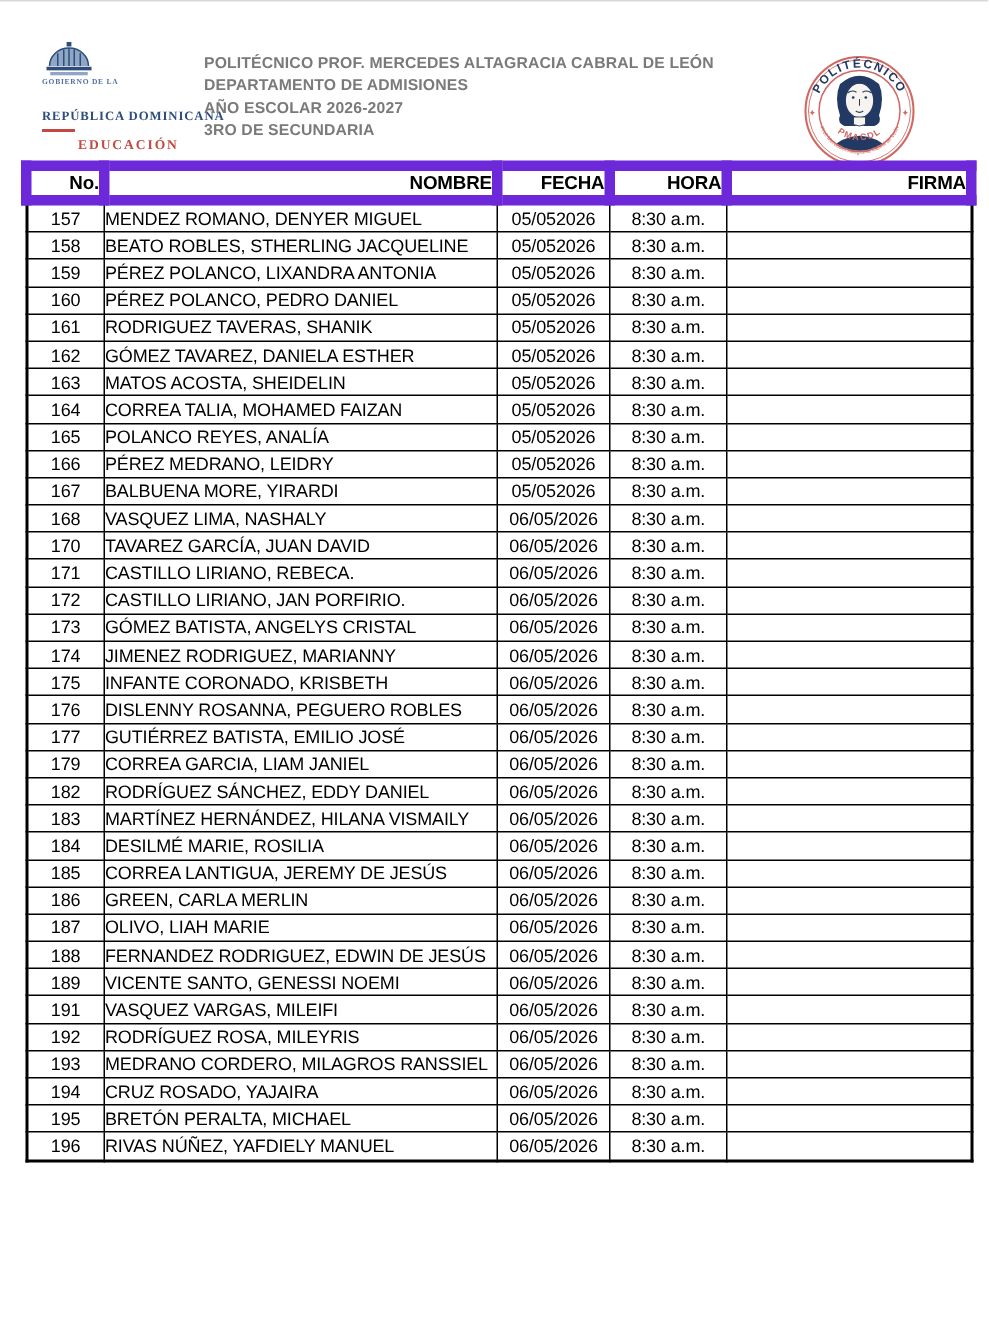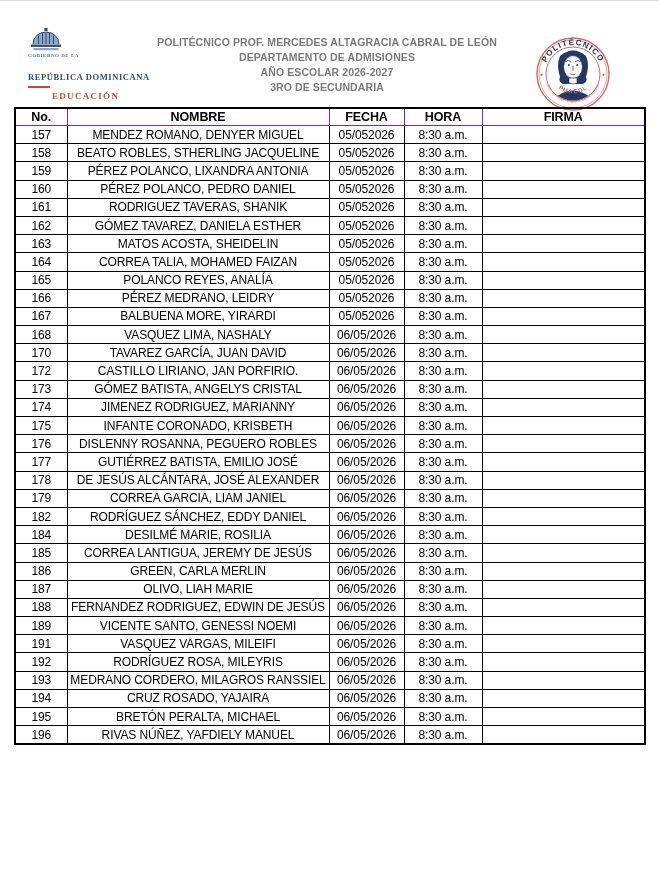--- a/index.html
+++ b/index.html
@@ -28,43 +28,43 @@
   }
   .gov-rule{
     width:22px;height:2px;background:#c24a42;margin:4px 0 3px 0;
   }
   .gov-edu{
     font-size:9px;letter-spacing:1.3px;color:#c24a42;font-weight:bold;
     font-family:"Liberation Serif", serif;
     margin-left:24px;
   }
   #doc-titles{
-    position:absolute;left:112px;top:35px;width:430px;text-align:center;
+    position:absolute;left:136px;top:35px;width:430px;
     color:#7a7a7a;font-weight:bold;font-size:10.5px;line-height:15px;
     letter-spacing:0.1px;
   }
   #seal{position:absolute;left:531px;top:32px;}
   
   #roster{
     position:absolute;left:14px;top:107px;width:630px;
     border-collapse:collapse;table-layout:fixed;
     border:2px solid #000;
   }
   #roster th{
-    border:1px solid #6d28d9;padding:0;height:16px;
-    font-size:12.5px;font-weight:bold;color:#000;text-align:center;
+    border:7px solid #6d28d9;padding:0;height:16px;
+    font-size:12.5px;font-weight:bold;color:#000;text-align:right;
     letter-spacing:-0.1px;
   }
   #roster td{
     border:1px solid #000;padding:0;height:17.2px;
     font-size:12px;color:#000;white-space:nowrap;overflow:hidden;
     letter-spacing:-0.1px;
   }
   #roster td.c-no, #roster td.c-fecha, #roster td.c-hora{text-align:center;}
-  #roster td.c-nombre{text-align:center;padding-left:0;}
+  #roster td.c-nombre{text-align:left;padding-left:0;}
 </style>
 </head>
 <body>
 
 <div id="page">
   <div id="top-scan-line"></div>
 
   <div id="gov-logo">
     <svg class="dome" width="34" height="23" viewBox="0 0 34 23">
       <rect x="15.4" y="0" width="3.2" height="3" fill="#2e4d7b"></rect>
@@ -229,20 +229,27 @@
       <td class="c-firma"></td>
     </tr>
         <tr>
       <td class="c-no">170</td>
       <td class="c-nombre">TAVAREZ GARCÍA, JUAN DAVID</td>
       <td class="c-fecha">06/05/2026</td>
       <td class="c-hora">8:30 a.m.</td>
       <td class="c-firma"></td>
     </tr>
         <tr>
+      <td class="c-no">171</td>
+      <td class="c-nombre">CASTILLO LIRIANO, REBECA.</td>
+      <td class="c-fecha">06/05/2026</td>
+      <td class="c-hora">8:30 a.m.</td>
+      <td class="c-firma"></td>
+    </tr>
+        <tr>
       <td class="c-no">172</td>
       <td class="c-nombre">CASTILLO LIRIANO, JAN PORFIRIO.</td>
       <td class="c-fecha">06/05/2026</td>
       <td class="c-hora">8:30 a.m.</td>
       <td class="c-firma"></td>
     </tr>
         <tr>
       <td class="c-no">173</td>
       <td class="c-nombre">GÓMEZ BATISTA, ANGELYS CRISTAL</td>
       <td class="c-fecha">06/05/2026</td>
@@ -271,41 +278,41 @@
       <td class="c-firma"></td>
     </tr>
         <tr>
       <td class="c-no">177</td>
       <td class="c-nombre">GUTIÉRREZ BATISTA, EMILIO JOSÉ</td>
       <td class="c-fecha">06/05/2026</td>
       <td class="c-hora">8:30 a.m.</td>
       <td class="c-firma"></td>
     </tr>
         <tr>
-      <td class="c-no">178</td>
-      <td class="c-nombre">DE JESÚS ALCÁNTARA, JOSÉ ALEXANDER</td>
-      <td class="c-fecha">06/05/2026</td>
-      <td class="c-hora">8:30 a.m.</td>
-      <td class="c-firma"></td>
-    </tr>
-        <tr>
       <td class="c-no">179</td>
       <td class="c-nombre">CORREA GARCIA, LIAM JANIEL</td>
       <td class="c-fecha">06/05/2026</td>
       <td class="c-hora">8:30 a.m.</td>
       <td class="c-firma"></td>
     </tr>
         <tr>
       <td class="c-no">182</td>
       <td class="c-nombre">RODRÍGUEZ SÁNCHEZ, EDDY DANIEL</td>
       <td class="c-fecha">06/05/2026</td>
       <td class="c-hora">8:30 a.m.</td>
       <td class="c-firma"></td>
     </tr>
         <tr>
+      <td class="c-no">183</td>
+      <td class="c-nombre">MARTÍNEZ HERNÁNDEZ, HILANA VISMAILY</td>
+      <td class="c-fecha">06/05/2026</td>
+      <td class="c-hora">8:30 a.m.</td>
+      <td class="c-firma"></td>
+    </tr>
+        <tr>
       <td class="c-no">184</td>
       <td class="c-nombre">DESILMÉ MARIE, ROSILIA</td>
       <td class="c-fecha">06/05/2026</td>
       <td class="c-hora">8:30 a.m.</td>
       <td class="c-firma"></td>
     </tr>
         <tr>
       <td class="c-no">185</td>
       <td class="c-nombre">CORREA LANTIGUA, JEREMY DE JESÚS</td>
       <td class="c-fecha">06/05/2026</td>

